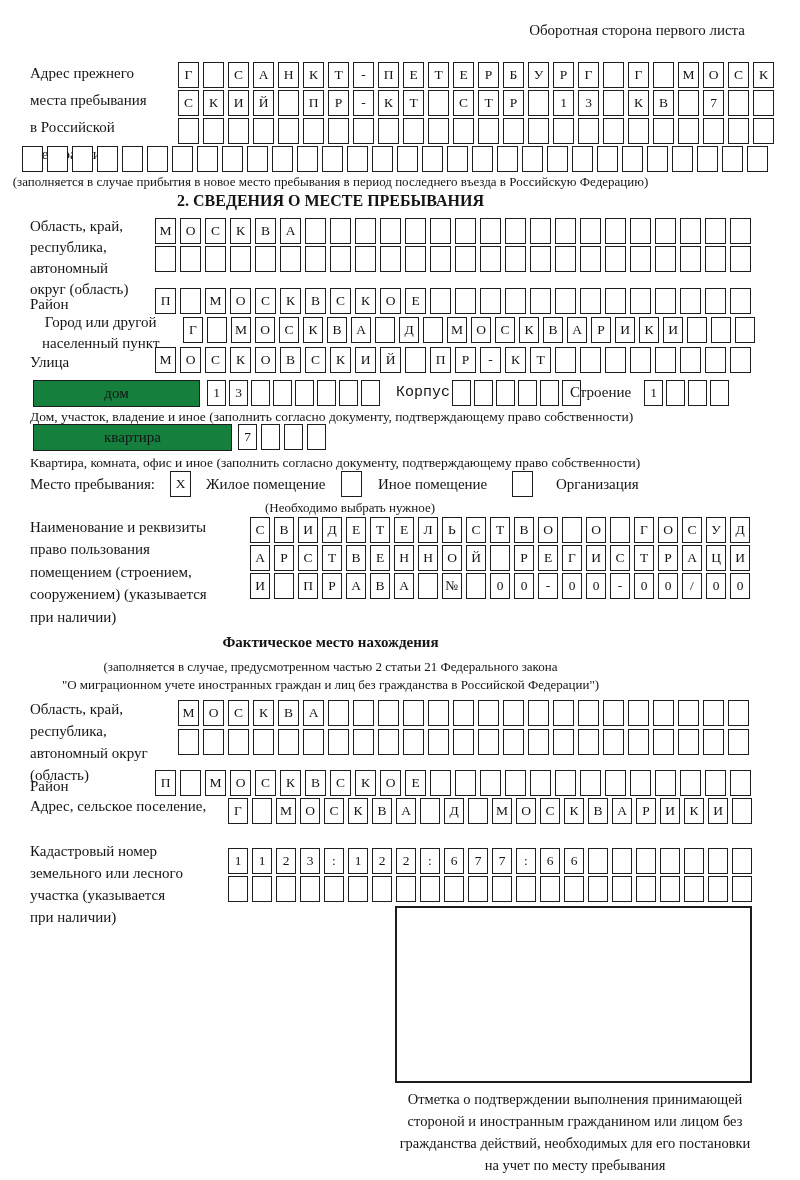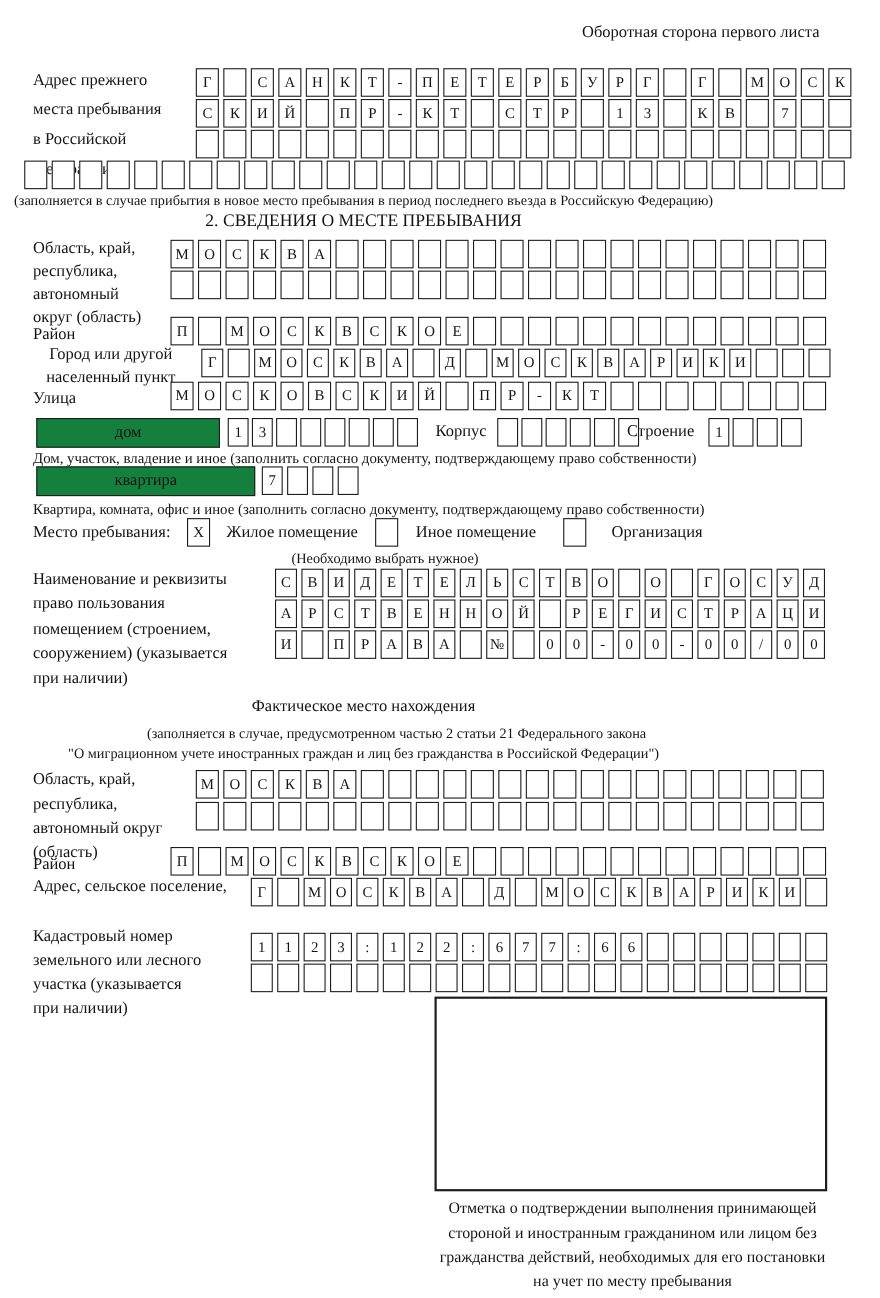--- a/index.html
+++ b/index.html
@@ -5,21 +5,21 @@
   html,body{margin:0;padding:0;}
   body{
     width:800px;height:1180px;position:relative;background:#ffffff;color:#141414;
     font-family:"Liberation Serif","DejaVu Serif",serif;
   }
   .abs{position:absolute;}
   .lbl{position:absolute;font-size:15px;line-height:21px;}
   .lbl div{white-space:nowrap;}
   .note{position:absolute;font-size:13px;white-space:nowrap;}
   .center{left:0;width:661px;text-align:center;white-space:normal;}
-  .bold{font-weight:normal;}
+  .bold{font-weight:bold;}
   .cellrow{position:absolute;display:flex;}
   .cell{
     flex:none;box-sizing:border-box;height:26px;border:1.6px solid #1d1d1d;background:#fff;
     display:flex;align-items:center;justify-content:center;
     font-size:13.5px;line-height:1;
   }
   .cw21>.cell{width:21px;}
   .cw20>.cell{width:20px;}
   .cw19>.cell{width:19px;}
   .g4{gap:4px;}
@@ -306,21 +306,21 @@
 <div class="cellrow cw19 g3" style="left:207px;top:380px;">
     <div class="cell">1</div>
     <div class="cell">3</div>
     <div class="cell"></div>
     <div class="cell"></div>
     <div class="cell"></div>
     <div class="cell"></div>
     <div class="cell"></div>
     <div class="cell"></div>
   </div>
-<div class="abs" style="left:396px;top:384px;font-size:15px;">Корпус</div>
+<div class="abs" style="left:396px;top:384px;font-size:15px;font-family:Liberation Mono, monospace;">Корпус</div>
 <div class="cellrow cw19 g3" style="left:452px;top:380px;">
     <div class="cell"></div>
     <div class="cell"></div>
     <div class="cell"></div>
     <div class="cell"></div>
     <div class="cell"></div>
     <div class="cell"></div>
   </div>
 <div class="abs" style="left:570px;top:384px;font-size:15px;">Строение</div>
 <div class="cellrow cw19 g3" style="left:644px;top:380px;">
@@ -426,21 +426,21 @@
     <div class="cell">0</div>
     <div class="cell">-</div>
     <div class="cell">0</div>
     <div class="cell">0</div>
     <div class="cell">/</div>
     <div class="cell">0</div>
     <div class="cell">0</div>
   </div>
 
 <div class="abs bold center" style="top:634px;font-size:15px;">Фактическое место нахождения</div>
-<div class="note center" style="top:659px;padding-left:30px;">(заполняется в случае, предусмотренном частью 2 статьи 21 Федерального закона</div>
+<div class="note center" style="top:659px;">(заполняется в случае, предусмотренном частью 2 статьи 21 Федерального закона</div>
 <div class="note center" style="top:677px;">"О миграционном учете иностранных граждан и лиц без гражданства в Российской Федерации")</div>
 
 <div class="lbl" style="left:30px;top:698px;line-height:22px;">
   <div>Область, край,</div>
   <div>республика,</div>
   <div>автономный округ</div>
   <div>(область)</div>
 </div>
 <div class="cellrow cw21 g4" style="left:178px;top:700px;">
     <div class="cell">М</div>

